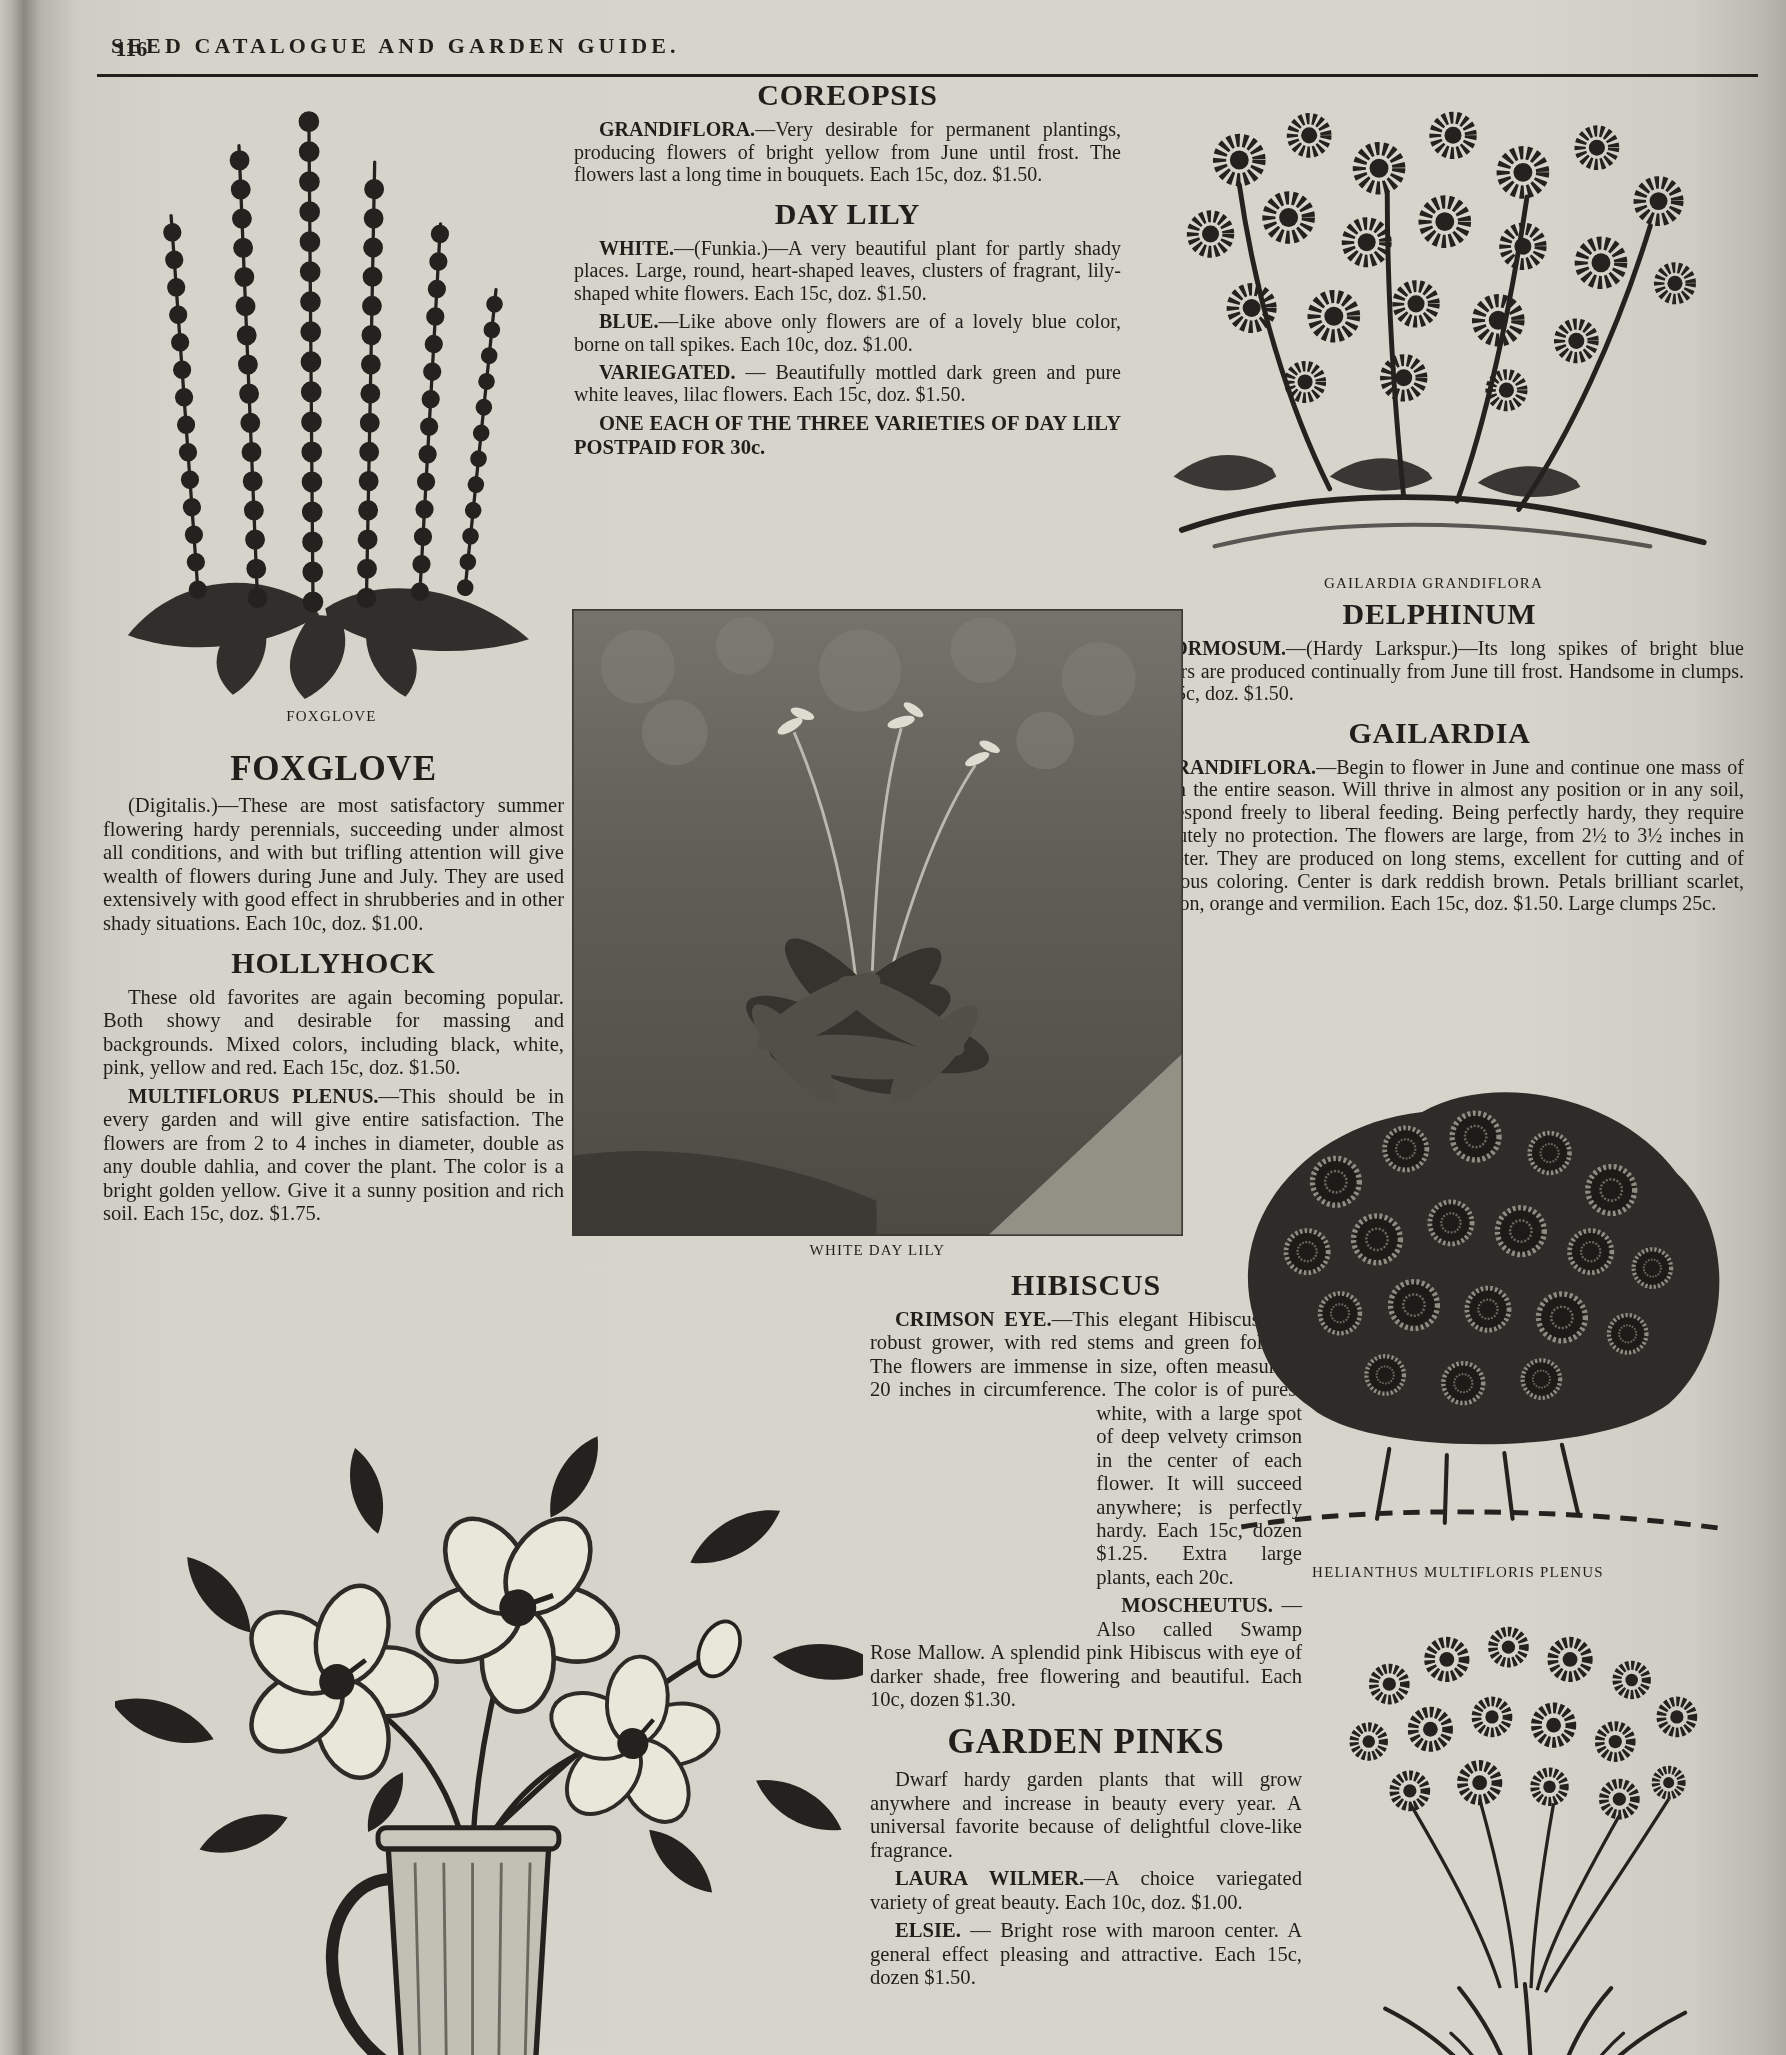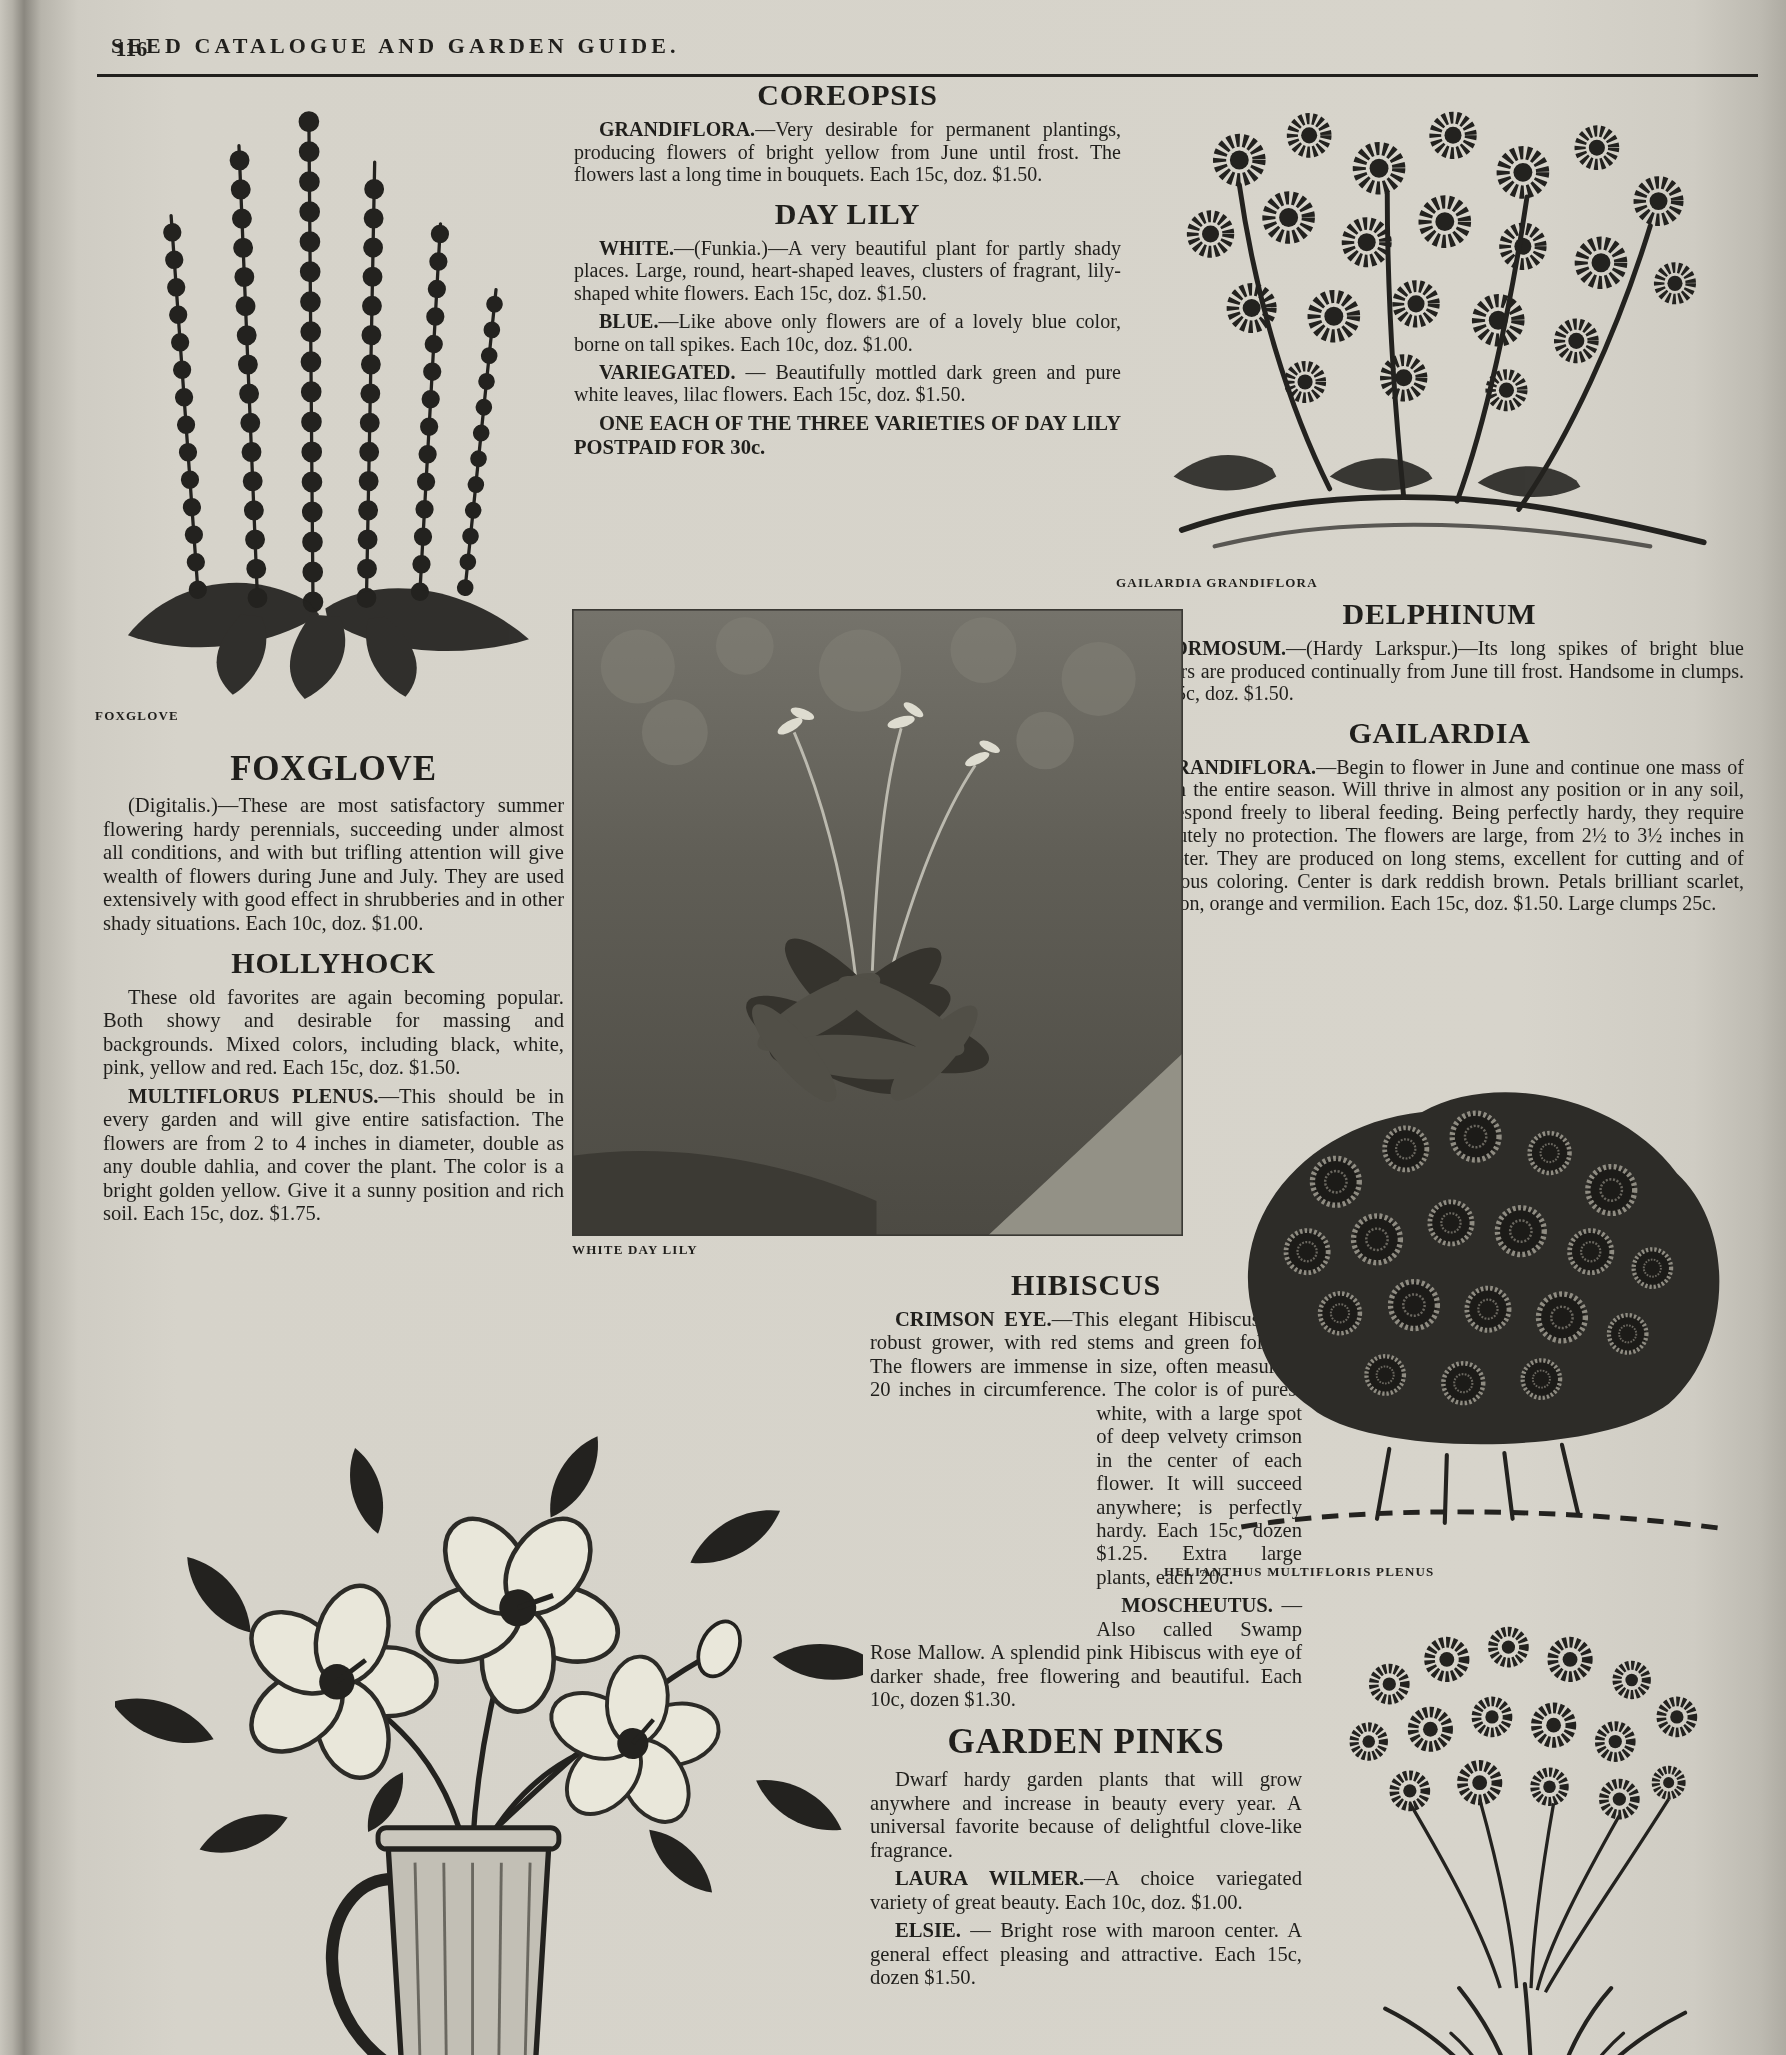--- a/index.html
+++ b/index.html
@@ -22,21 +22,21 @@
   .page-num{ position:absolute; left:16.4px; top:2.5px; font-size:22px; font-weight:700; }
   .header-title{ position:absolute; left:12px; right:0; top:0; text-align:left; font-size:22px; font-weight:700; letter-spacing:4.1px; }
   .header-rule{ position:absolute; left:97px; top:74px; width:1661px; height:2.9px; background:#21201d; }
 
   
   .sec{ font-size:30px; font-weight:700; text-align:center; letter-spacing:0.8px; margin:10.7px 0 5.8px; }
   .sec.lg{ font-size:35px; }
   .para{ font-size:20px; line-height:1.14; text-align:justify; text-indent:25px; margin-bottom:5px; }
   .lead{ font-weight:700; }
   .offer{ font-size:20.6px; font-weight:700; line-height:1.15; text-align:justify; text-indent:25px; margin-top:5.8px; }
-  .caption{ position:absolute; font-size:13px; font-weight:700; letter-spacing:1.2px; }
+  .caption{ position:absolute; font-size:15px; font-weight:400; letter-spacing:1.2px; text-align:center; }
 
   
   #col-left      { position:absolute; left:103px;  top:738px; width:461px; }
   #col-left .para{ font-size:20.6px; }
   #col-mid-top   { position:absolute; left:574px; top:78px;  width:547px; }
   #col-mid-bottom{ position:absolute; left:870px; top:1268px; width:432px; }
   #col-mid-bottom .para{ font-size:20.6px; }
   #col-right     { position:absolute; left:1135px; top:597px; width:609px; }
 
   .cut-left{ float:left; width:214px; height:222px; margin:3.3px 12.3px 3.3px 0; }

